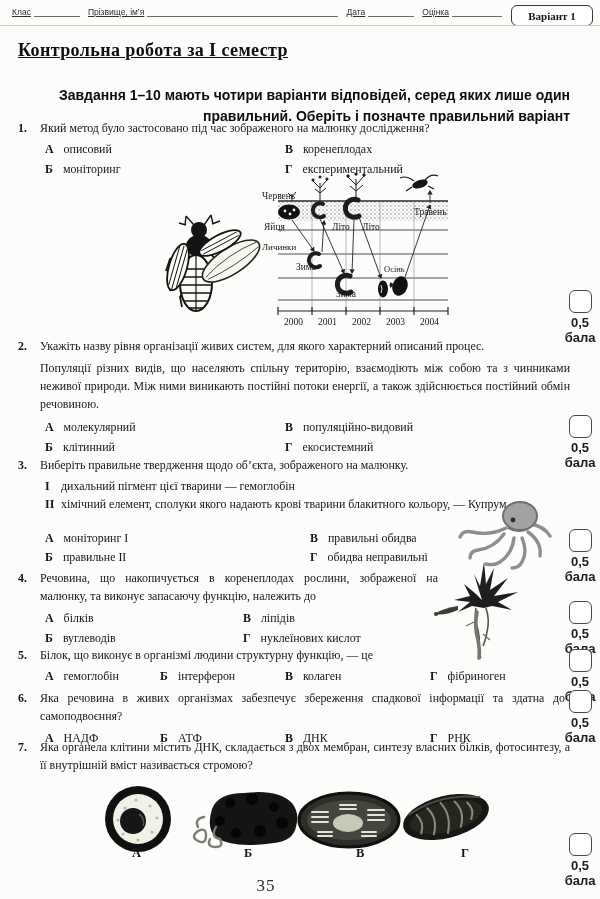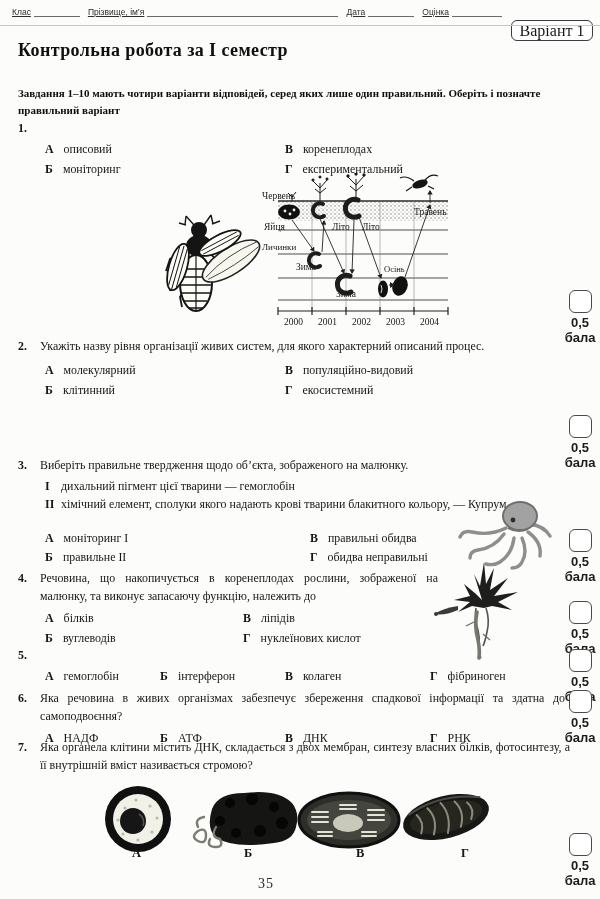--- a/index.html
+++ b/index.html
@@ -4,28 +4,28 @@
 <style>
   html,body{margin:0;padding:0;background:#e8e8e4;}
   .page{position:relative;width:600px;height:899px;background:#fcfcfa;overflow:hidden;
         font-family:"Liberation Serif",serif;color:#161616;}
   
   .header{position:absolute;top:6px;left:12px;width:490px;display:flex;align-items:flex-end;
           font-family:"Liberation Sans",sans-serif;font-size:8.5px;color:#2e2e2e;white-space:nowrap;}
   .header .lab{margin-right:3px;text-decoration:underline;}
   .fill{border-bottom:1px solid #6a6a6a;height:10px;margin-right:8px;}
   .f-class{width:46px;} .f-name{flex:1;} .f-date{width:46px;} .f-grade{width:50px;margin-right:0;}
-  .variant-box{position:absolute;top:20px;left:511px;width:80px;height:19px;border:1.6px solid #3c3c3c;
+  .variant-box{position:absolute;top:5px;left:511px;width:80px;height:19px;border:1.6px solid #3c3c3c;
           border-radius:6px;display:flex;align-items:center;justify-content:center;
-          font-weight:normal;font-size:16px;background:#fff;}
+          font-weight:bold;font-size:11px;background:#fff;}
   .header-rule{position:absolute;top:25px;left:0;width:600px;border-top:1px solid #c8c8c2;}
   
-  .title{position:absolute;top:40px;left:18px;font-size:18px;font-weight:bold;letter-spacing:.4px;color:#101010;}
-  .instructions{position:absolute;top:85px;left:18px;width:552px;font-family:Liberation Serif, serif;
-          font-weight:bold;font-size:11px;line-height:1.5;color:#0d0d0d;}
+  .title{position:absolute;top:40px;left:18px;font-size:18px;font-weight:bold;letter-spacing:.4px;color:#101010;text-decoration:underline;}
+  .instructions{position:absolute;top:85px;left:18px;width:552px;font-family:Liberation Sans, sans-serif;
+          font-weight:bold;font-size:14px;line-height:1.5;color:#0d0d0d;text-align:right;}
   
   .q{position:absolute;left:18px;font-size:11.9px;line-height:1.5;}
   .q-head{display:flex;}
   .qnum{font-weight:bold;width:15px;flex:none;margin-right:7px;}
   .qtext{text-align:justify;}
   .opts{display:grid;margin:3px 0 0 27px;row-gap:2px;}
   .cols-240{grid-template-columns:240px auto;}
   .cols-265{grid-template-columns:265px auto;}
   .cols-198{grid-template-columns:198px auto;}
   .row-4{grid-template-columns:115px 125px 145px auto;}
@@ -34,21 +34,21 @@
   .stmt{display:flex;margin-left:27px;}
   .stN{font-weight:bold;width:16px;flex:none;}
   .stT{width:505px;}
   
   .score{position:absolute;left:562px;width:36px;text-align:center;}
   .score .box{width:21px;height:21px;border:1.5px solid #4a4a4a;border-radius:6px;margin:0 auto;background:#fff;}
   .score .lbl{margin-top:2px;font-family:"Liberation Sans",sans-serif;font-size:13px;font-weight:bold;color:#1c1c1c;}
   
   .ill{position:absolute;}
   .org-label{position:absolute;top:846px;font-size:12.5px;font-weight:bold;}
-  .page-num{position:absolute;top:876px;left:0;width:532px;text-align:center;font-size:14px;letter-spacing:1px;color:#2a2a2a;}
+  .page-num{position:absolute;top:876px;left:0;width:532px;text-align:center;font-size:17px;letter-spacing:1px;color:#2a2a2a;}
   svg text{font-family:"Liberation Serif",serif;fill:#191919;}
 </style>
 </head>
 <body>
 
 <div class="page">
 
   <div class="header">
     <span class="lab">Клас</span>
     <span class="fill f-class"></span>
@@ -61,20 +61,21 @@
   </div>
   <div class="variant-box">Варіант 1</div>
   <div class="header-rule"></div>
 
   <div class="title">Контрольна робота за І семестр</div>
   <div class="instructions">Завдання 1–10 мають чотири варіанти відповідей, серед яких лише один правильний. Оберіть і позначте правильний варіант</div>
 
   <div class="q" style="top:120px;width:560px">
     <div class="q-head">
       <span class="qnum">1.</span>
+      <span class="qtext">Який метод було застосовано під час зображеного на малюнку дослідження?</span>
     </div>
     <div class="opts cols-240">
       <span class="opt">
           <span class="optL">А</span>
           <span>описовий</span>
         </span>
       <span class="opt">
           <span class="optL">В</span>
           <span>коренеплодах</span>
         </span>
@@ -217,20 +218,21 @@
       <text x="124" y="152">2003</text>
       <text x="158" y="152">2004</text>
     </g>
   </svg>
 
   <div class="q" style="top:338px;width:552px">
     <div class="q-head">
       <span class="qnum">2.</span>
       <span class="qtext">Укажіть назву рівня організації живих систем, для якого характерний описаний процес.</span>
     </div>
+    <div class="qtext" style="margin:4px 0 0 22px;width:530px">Популяції різних видів, що населяють спільну територію, взаємодіють між собою та з чинниками неживої природи. Між ними виникають постійні потоки енергії, а також здійснюється постійний обмін речовиною.</div>
     <div class="opts cols-240" style="margin-top:6px">
       <span class="opt">
           <span class="optL">А</span>
           <span>молекулярний</span>
         </span>
       <span class="opt">
           <span class="optL">В</span>
           <span>популяційно-видовий</span>
         </span>
       <span class="opt">
@@ -323,20 +325,21 @@
       <circle cx="12" cy="58" r="2" fill="#3a3a36"></circle>
     </g>
     <path d="M52 52 q-2 10 2 22 q2 8 1 16 q-1 8 2 12 M62 52 q4 12 1 24 q-2 10 -4 14" stroke="#55554f" stroke-width="1.6" fill="none"></path>
     <path d="M53 56 q-3 14 1 28 q2 10 1 18" stroke="#77776f" stroke-width="3.6" fill="none" stroke-linecap="round"></path>
     <path d="M50 66 l-8 4 M59 78 l7 6" stroke="#6a6a62" stroke-width="1.2" fill="none"></path>
   </svg>
 
   <div class="q" style="top:647px;width:552px">
     <div class="q-head">
       <span class="qnum">5.</span>
+      <span class="qtext">Білок, що виконує в організмі людини структурну функцію, — це</span>
     </div>
     <div class="opts row-4" style="margin-top:3px">
       <span class="opt">
           <span class="optL">А</span>
           <span>гемоглобін</span>
         </span>
       <span class="opt">
           <span class="optL">Б</span>
           <span>інтерферон</span>
         </span>

